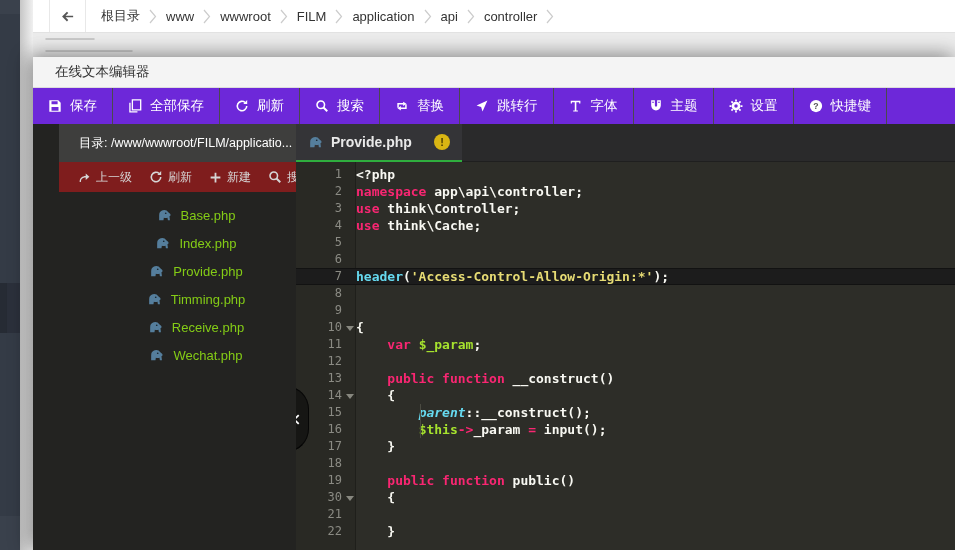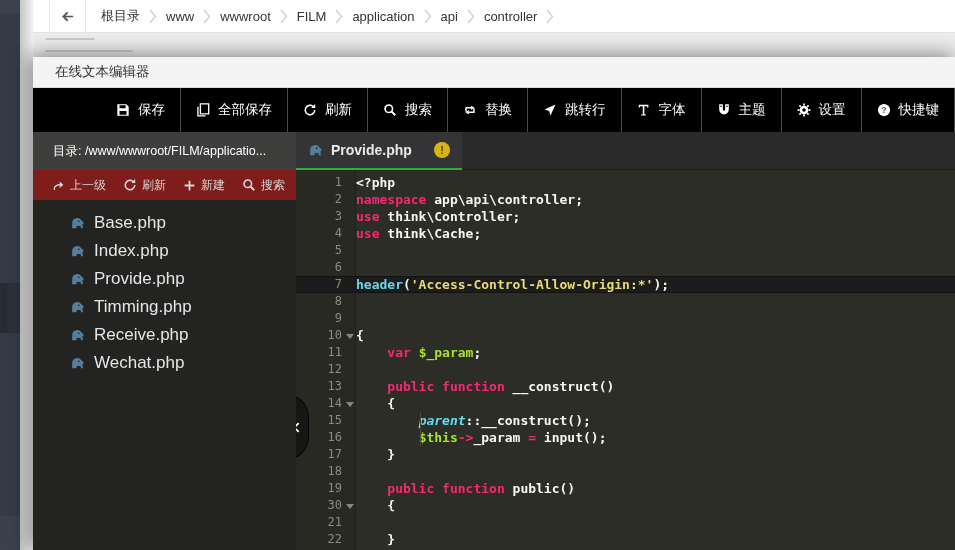--- a/index.html
+++ b/index.html
@@ -25,31 +25,31 @@
   .crumb{cursor:pointer;}
   .crumb-sep{display:flex;align-items:center;}
 
   .subrow{position:absolute;left:33px;top:38px;right:0;height:32px;display:flex;align-items:flex-start;gap:10px;padding-left:12px;flex-direction:column;}
   .ghost-btn{height:29px;border:1px solid #c9c9c9;border-radius:3px;background:#fcfcfc;}
   .folder-chip{display:flex;align-items:center;gap:6px;margin-left:14px;margin-top:3px;font-size:13px;font-weight:bold;color:#333;}
 
   
   .modal{position:absolute;left:33px;top:57px;right:0;bottom:0;display:flex;flex-direction:column;background:#242422;box-shadow:-6px 0 18px rgba(0,0,0,.30),0 -5px 16px rgba(0,0,0,.18);}
   .m-header{height:31px;flex:none;background:#f4f4f4;border-bottom:1px solid #dcdcdc;display:flex;align-items:center;padding-left:22px;font-size:13.5px;color:#333;}
-  .m-toolbar{height:44px;flex:none;background:#000000;display:flex;align-items:stretch;justify-content:flex-end;}
+  .m-toolbar{height:36px;flex:none;background:#6d28d9;display:flex;align-items:stretch;}
   .tbtn{display:flex;align-items:center;gap:8px;padding:0 15px;color:#fff;font-size:13.5px;border-right:1px solid #4a4a4d;cursor:pointer;white-space:nowrap;}
   .tbtn .ic{display:flex;align-items:center;}
 
   .m-body{flex:1;display:flex;min-height:0;}
-  .side{width:263px;flex:none;display:flex;flex-direction:column;background:#232321;}
+  .side{width:263px;flex:none;display:flex;flex-direction:column;background:#232321;padding-left:26px;}
   .dirbar{height:38px;flex:none;background:#3e3e3d;color:#fff;font-size:12.5px;display:flex;align-items:center;padding-left:20px;white-space:nowrap;overflow:hidden;}
   .side-tools{height:30px;flex:none;background:#7f1d1d;display:flex;align-items:center;padding-left:19px;}
   .ttbtn{display:flex;align-items:center;gap:5px;color:#d6d6d6;font-size:12px;margin-right:17px;cursor:pointer;white-space:nowrap;}
   .filetree{flex:1;padding-top:9px;background:#232321;overflow:hidden;}
-  .file-item{height:28px;display:flex;align-items:center;gap:9px;padding-left:37px;color:#e5e5e5;font-size:17px;cursor:pointer;}
+  .file-item{height:28px;display:flex;align-items:center;gap:9px;padding-left:37px;color:#84cc16;font-size:13px;cursor:pointer;justify-content:center;}
   .file-item .ic{display:flex;align-items:center;color:var(--php-blue);}
 
   .editor-col{flex:1;display:flex;flex-direction:column;min-width:0;}
   .tabbar{height:38px;flex:none;background:#2a2a2b;display:flex;box-shadow:inset 0 -1px 0 #1f1f1f;}
   .tab{width:166px;flex:none;background:#343437;border-bottom:2px solid var(--green);display:flex;align-items:center;gap:8px;padding:0 12px;color:#e9e9e9;font-size:14px;font-weight:bold;cursor:pointer;}
   .tab .ic{display:flex;align-items:center;color:var(--php-blue);}
   .tab .lbl{flex:1;}
   .warn-badge{width:16px;height:16px;flex:none;border-radius:50%;background:var(--warn);color:#4a3c00;font-size:11px;font-weight:bold;display:flex;align-items:center;justify-content:center;}
 
   .codewrap{flex:1;position:relative;background:#2d2d28;overflow:hidden;font-family:"DejaVu Sans Mono",monospace;}

